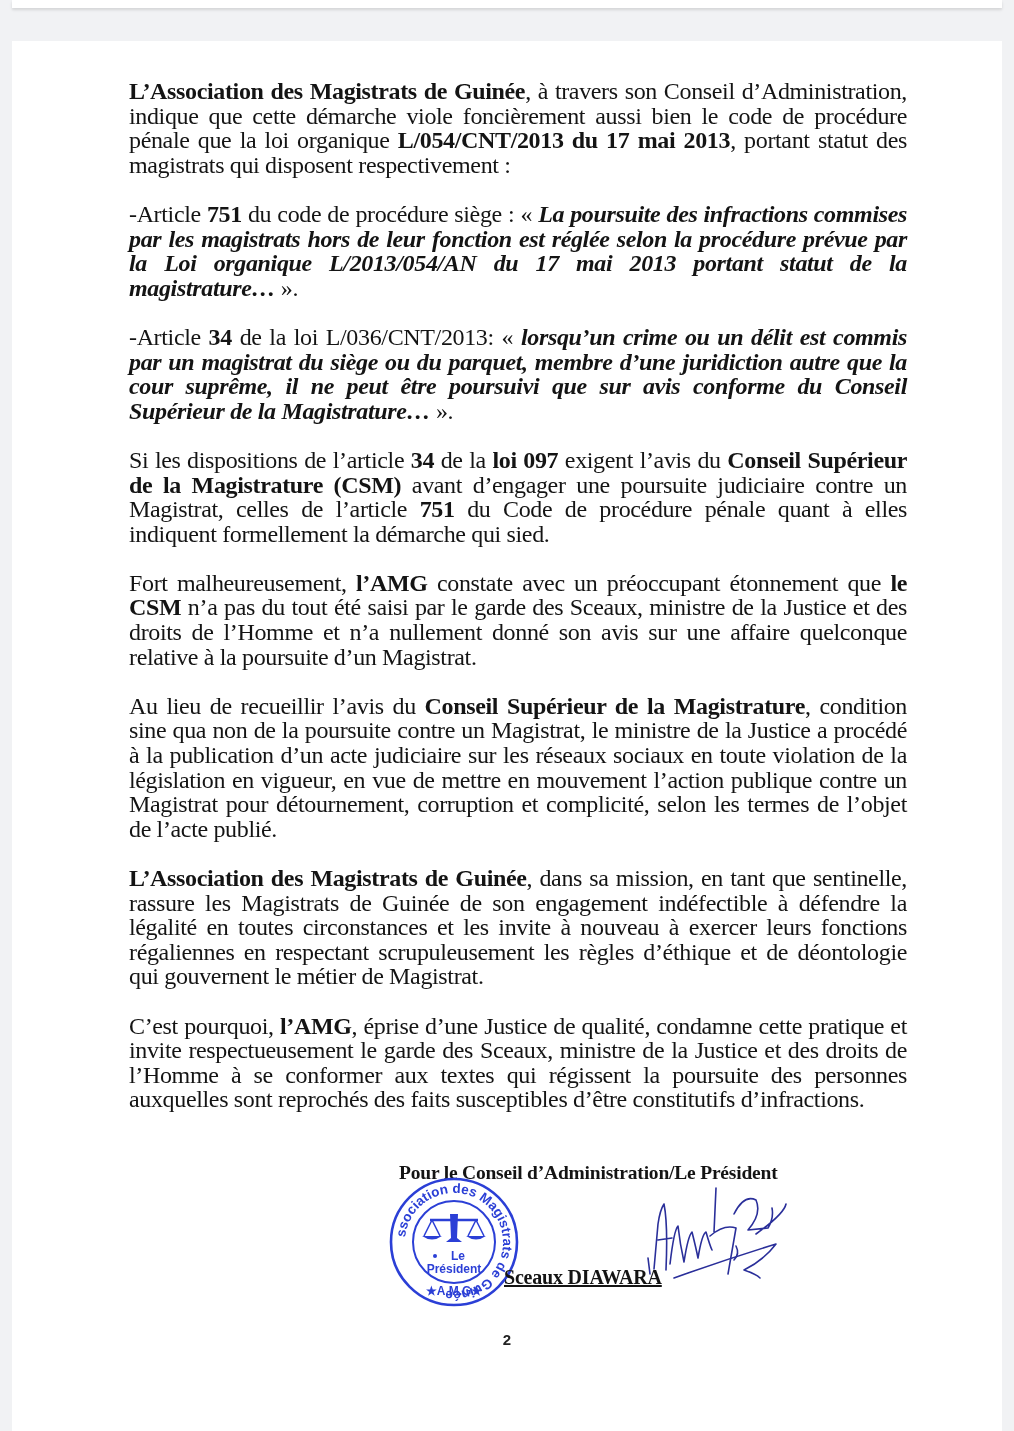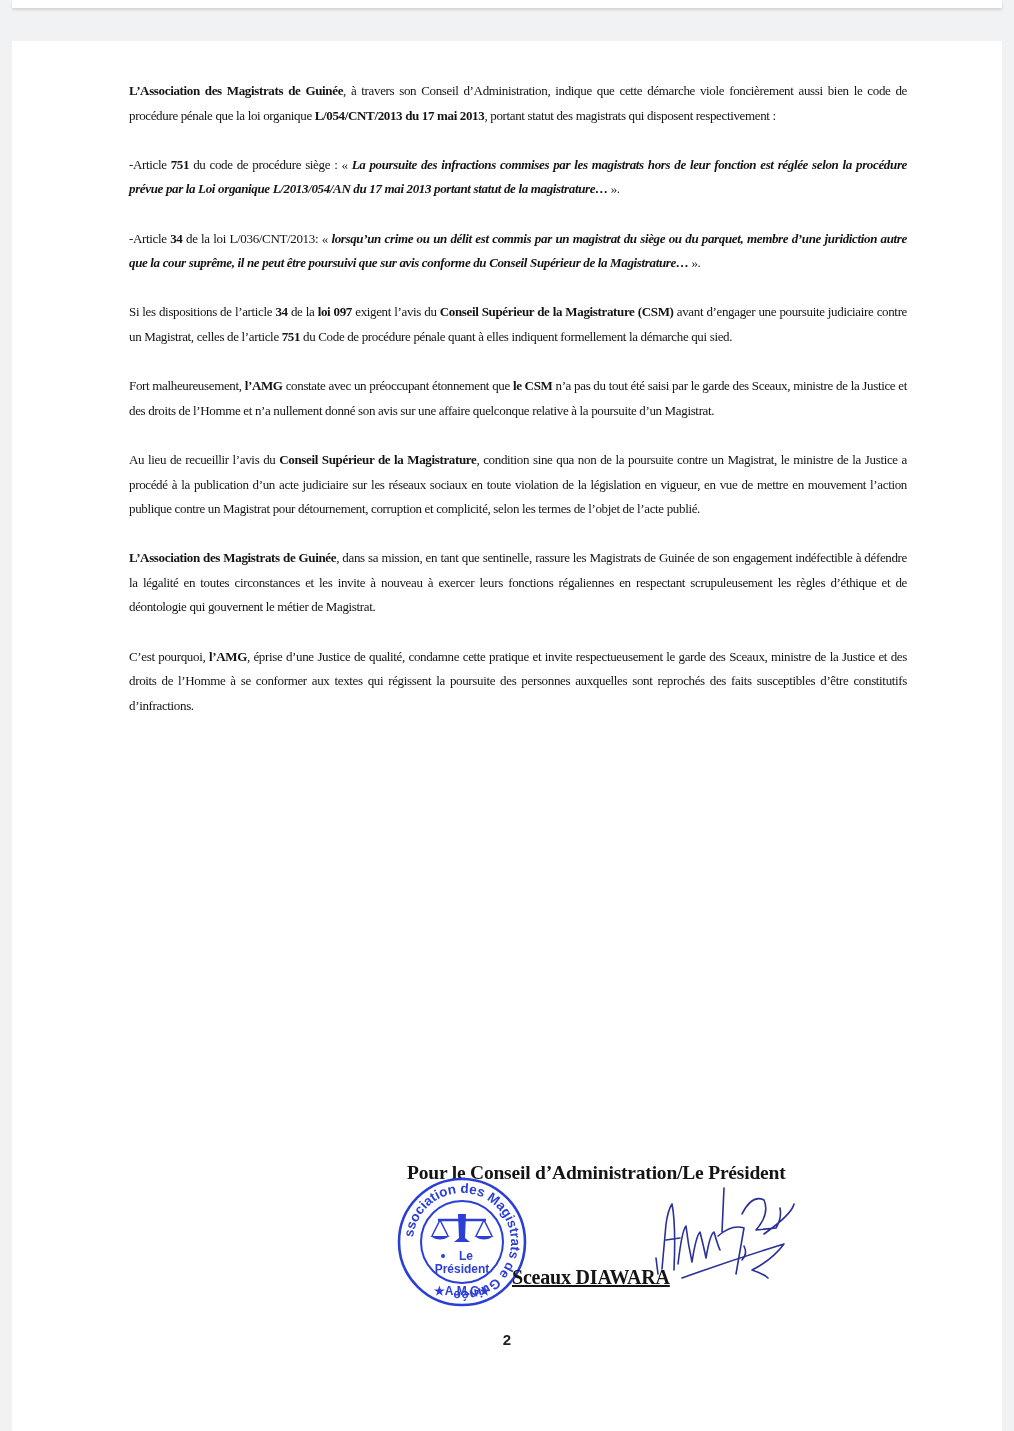--- a/index.html
+++ b/index.html
@@ -14,29 +14,29 @@
       background:#fff;
       box-shadow:0 2px 3px rgba(0,0,0,0.12);
     }
     .page {
       position:absolute; left:12px; top:41px; width:990px; height:1400px;
       background:#fff;
     }
     .content {
       position:absolute; left:117px; top:38px; width:778px;
       color:#141414;
-      font-size:13px;
+      font-size:24px;
       line-height:24.6px;
       letter-spacing:-0.35px;
     }
     .content p { margin:0 0 24.6px 0; text-align:justify; }
     .content b { font-weight:bold; }
     .content .bi { font-weight:bold; font-style:italic; }
     .sig-block {
-      position:absolute; left:12px; top:1121px; width:858px; height:200px;
+      position:absolute; left:4px; top:1121px; width:858px; height:200px;
     }
     .sig-title {
       position:absolute; left:383px; top:0;
       font-weight:bold; font-size:19.5px; color:#141414; letter-spacing:-0.2px;
     }
     .sig-name {
       position:absolute; left:488px; top:104px;
       font-weight:bold; font-size:20px; color:#141414;
       text-decoration:underline; letter-spacing:-0.2px;
     }

